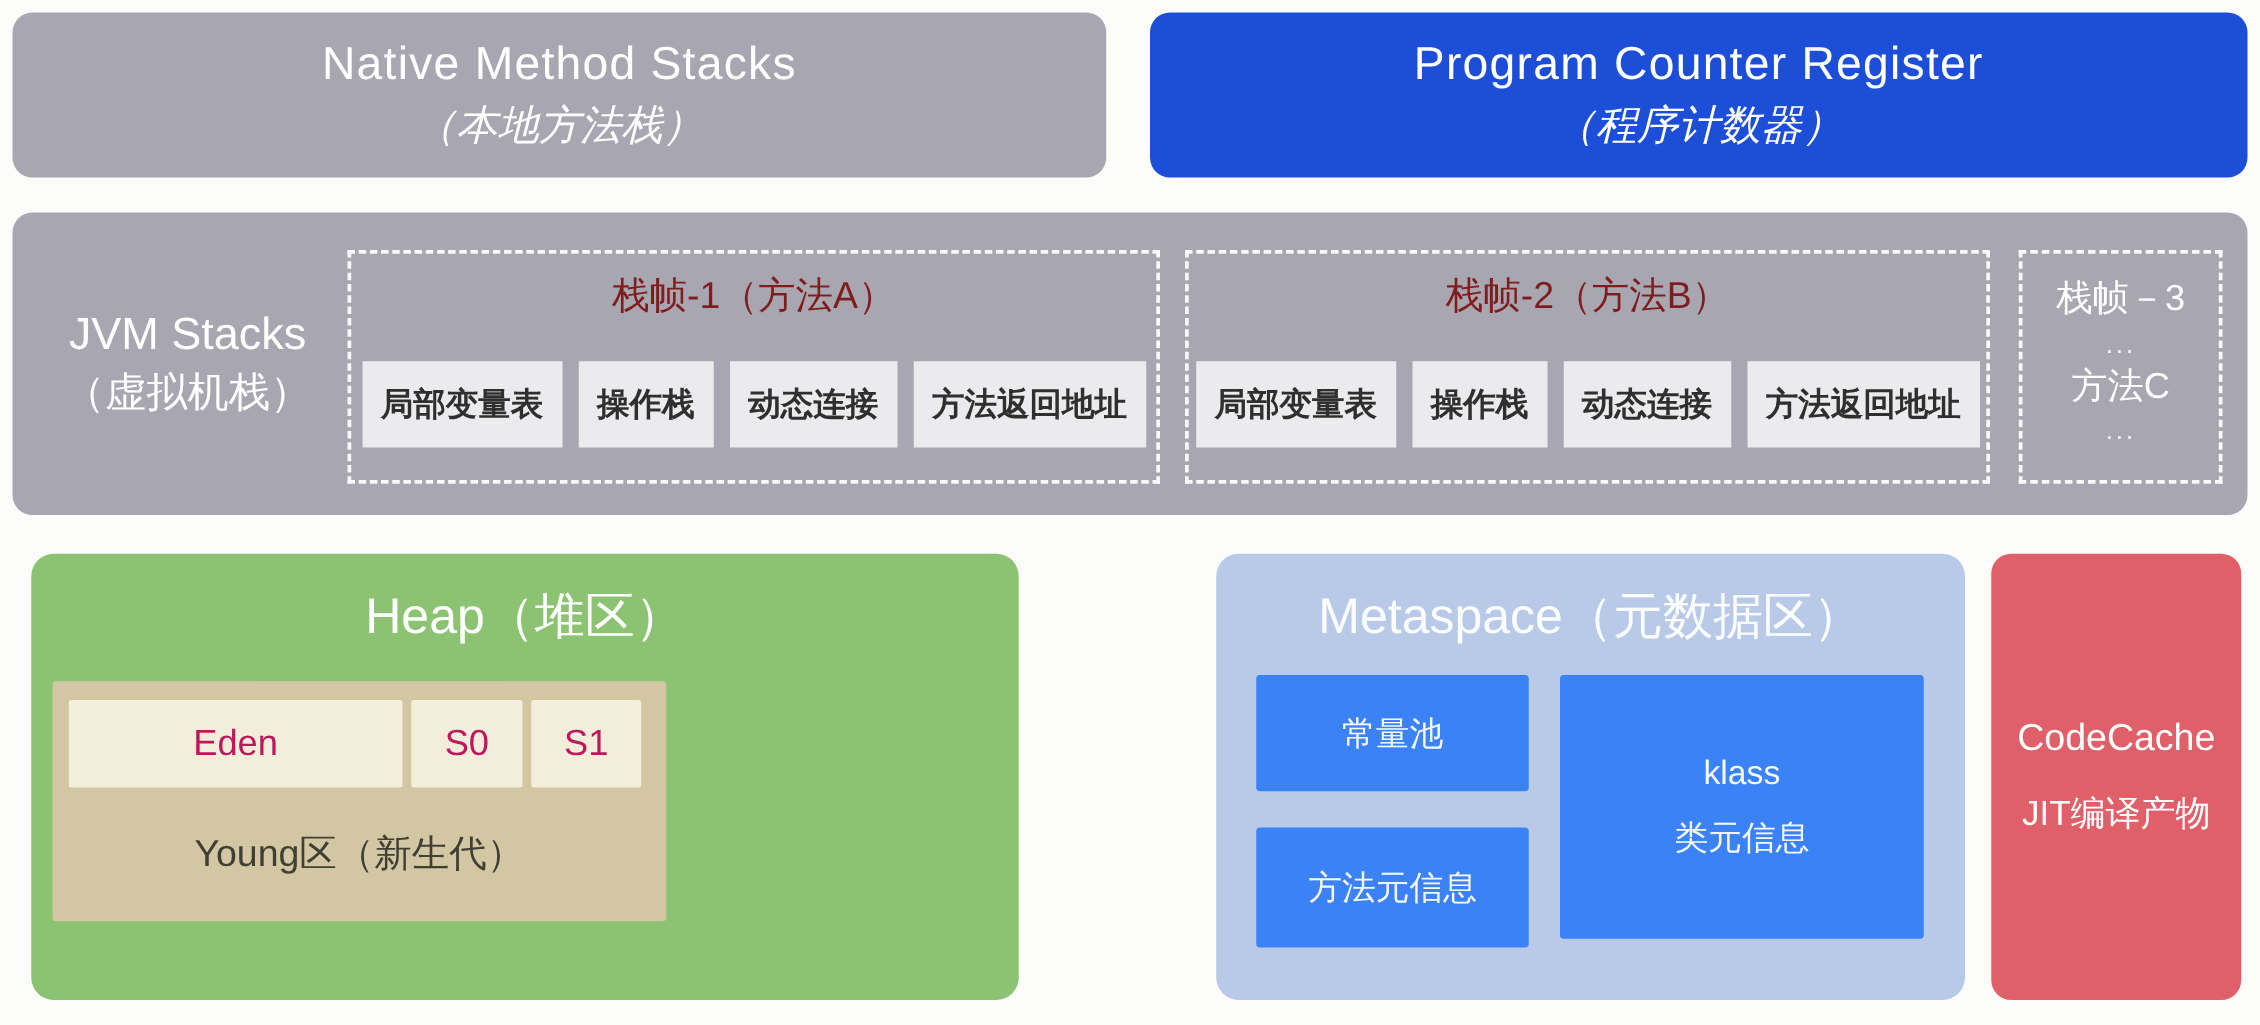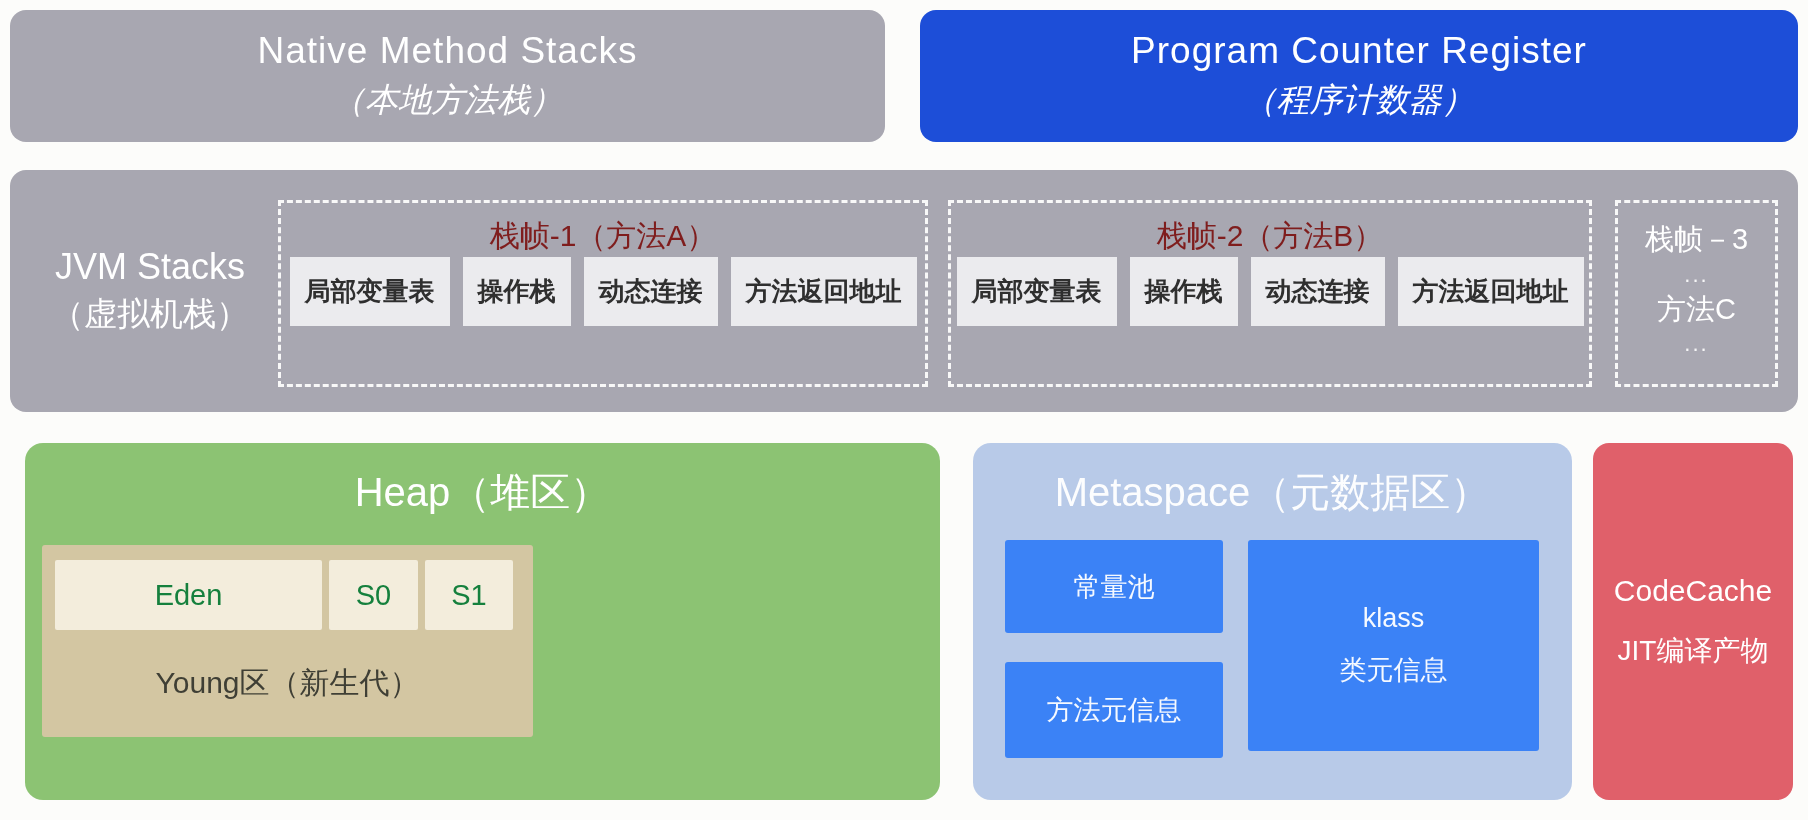--- a/index.html
+++ b/index.html
@@ -48,21 +48,21 @@
 
   .frame {
     position: absolute;
     top: 30px; height: 187px;
     border: 3px dashed rgba(255,255,255,0.92);
     display: flex; flex-direction: column; align-items: center;
   }
   .frame-1 { left: 268px; width: 650px; }
   .frame-2 { left: 938px; width: 644px; }
   .frame-title { color: #7f1d1d; font-size: 30px; margin-top: 13px; }
-  .cells { display: flex; gap: 13px; }
+  .cells { display: flex; gap: 13px; margin-top: 32px; }
   .cell {
     background: #ebebee;
     color: #2f2f2f;
     font-size: 26px;
     font-weight: 600;
     height: 69px;
     line-height: 69px;
     padding: 0 15px;
     white-space: nowrap;
   }
@@ -70,34 +70,34 @@
   .frame-3 {
     left: 1605px; width: 163px;
     justify-content: center;
     color: #ffffff; text-align: center;
   }
   .frame-3 .fl { font-size: 29px; line-height: 1.1; }
   .frame-3 .dots { font-size: 22px; line-height: 1.0; opacity: 0.9; margin: 8px 0; letter-spacing: 2px; }
 
   
   .heap {
-    left: 25px; top: 443px; width: 915px; height: 357px;
+    left: 25px; top: 443px; width: 790px; height: 357px;
     background: #8cc373; border-radius: 18px;
   }
   .heap-title {
     position: absolute; left: 0; right: 0; top: 22px;
     text-align: center; color: #ffffff; font-size: 40px;
   }
   .young {
     position: absolute; left: 17px; top: 102px; width: 491px; height: 192px;
     background: #d3c6a2; border-radius: 3px;
   }
   .young-row { position: absolute; left: 13px; top: 15px; height: 70px; display: flex; gap: 7px; }
   .ycell {
-    background: #f3eddc; color: #15803d; font-size: 29px;
+    background: #f3eddc; color: #be185d; font-size: 29px;
     display: flex; align-items: center; justify-content: center;
     border-radius: 2px;
   }
   .eden { width: 267px; }
   .s0 { width: 89px; }
   .s1 { width: 88px; }
   .young-label {
     position: absolute; left: 0; right: 0; top: 118px;
     text-align: center; color: #3f3f35; font-size: 30px;
   }

